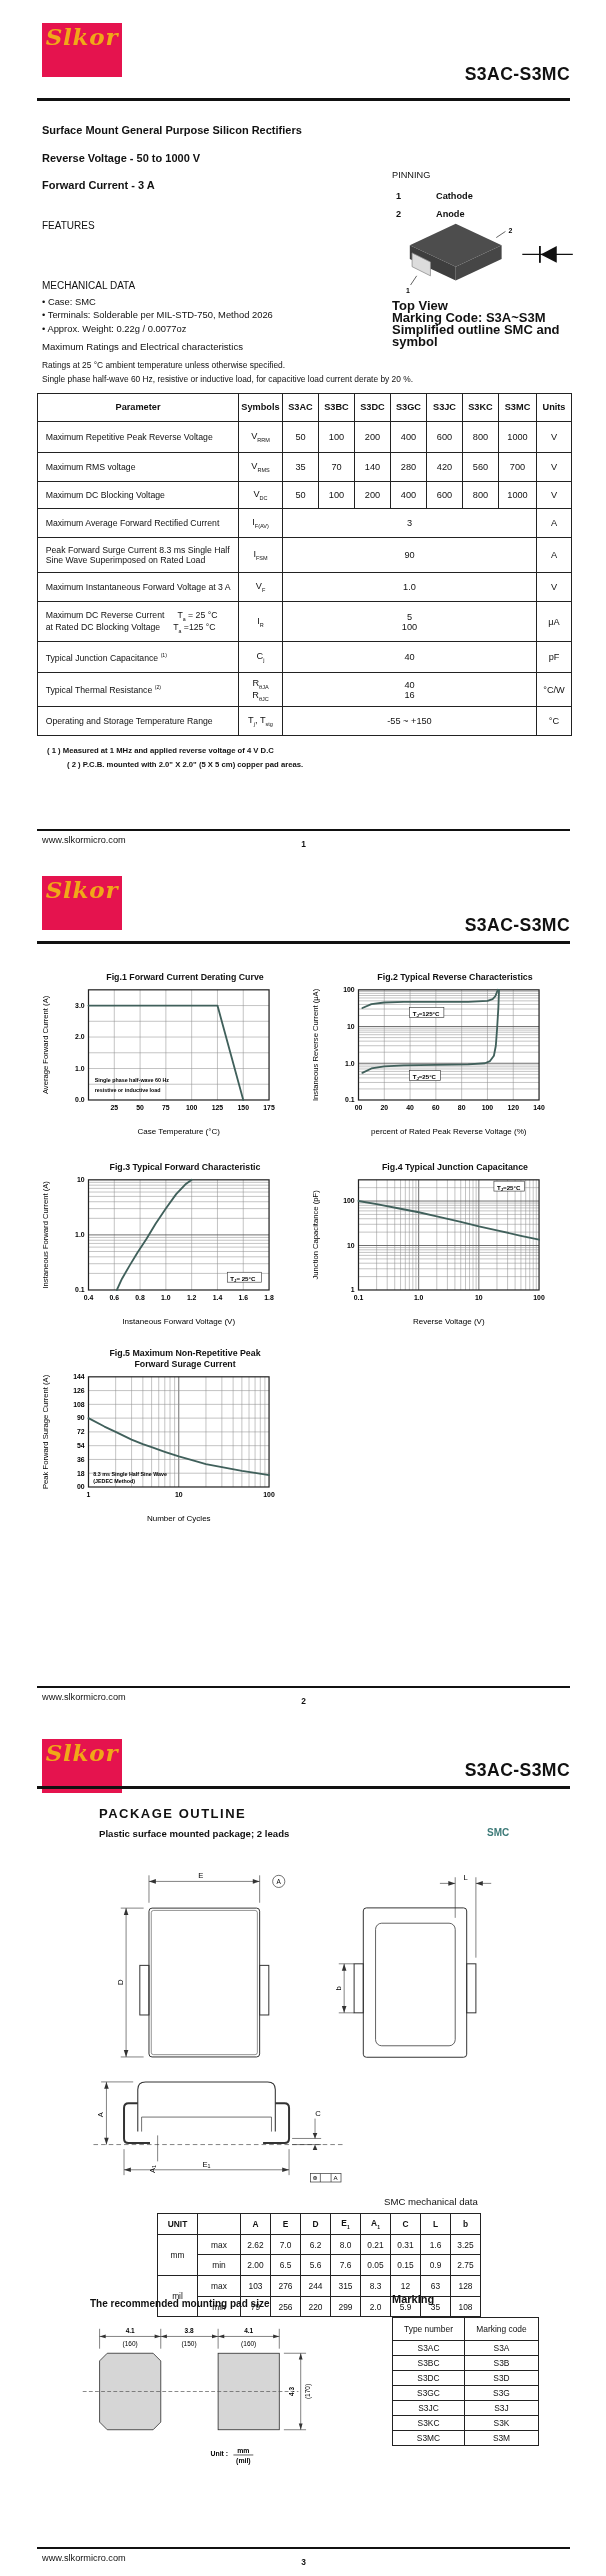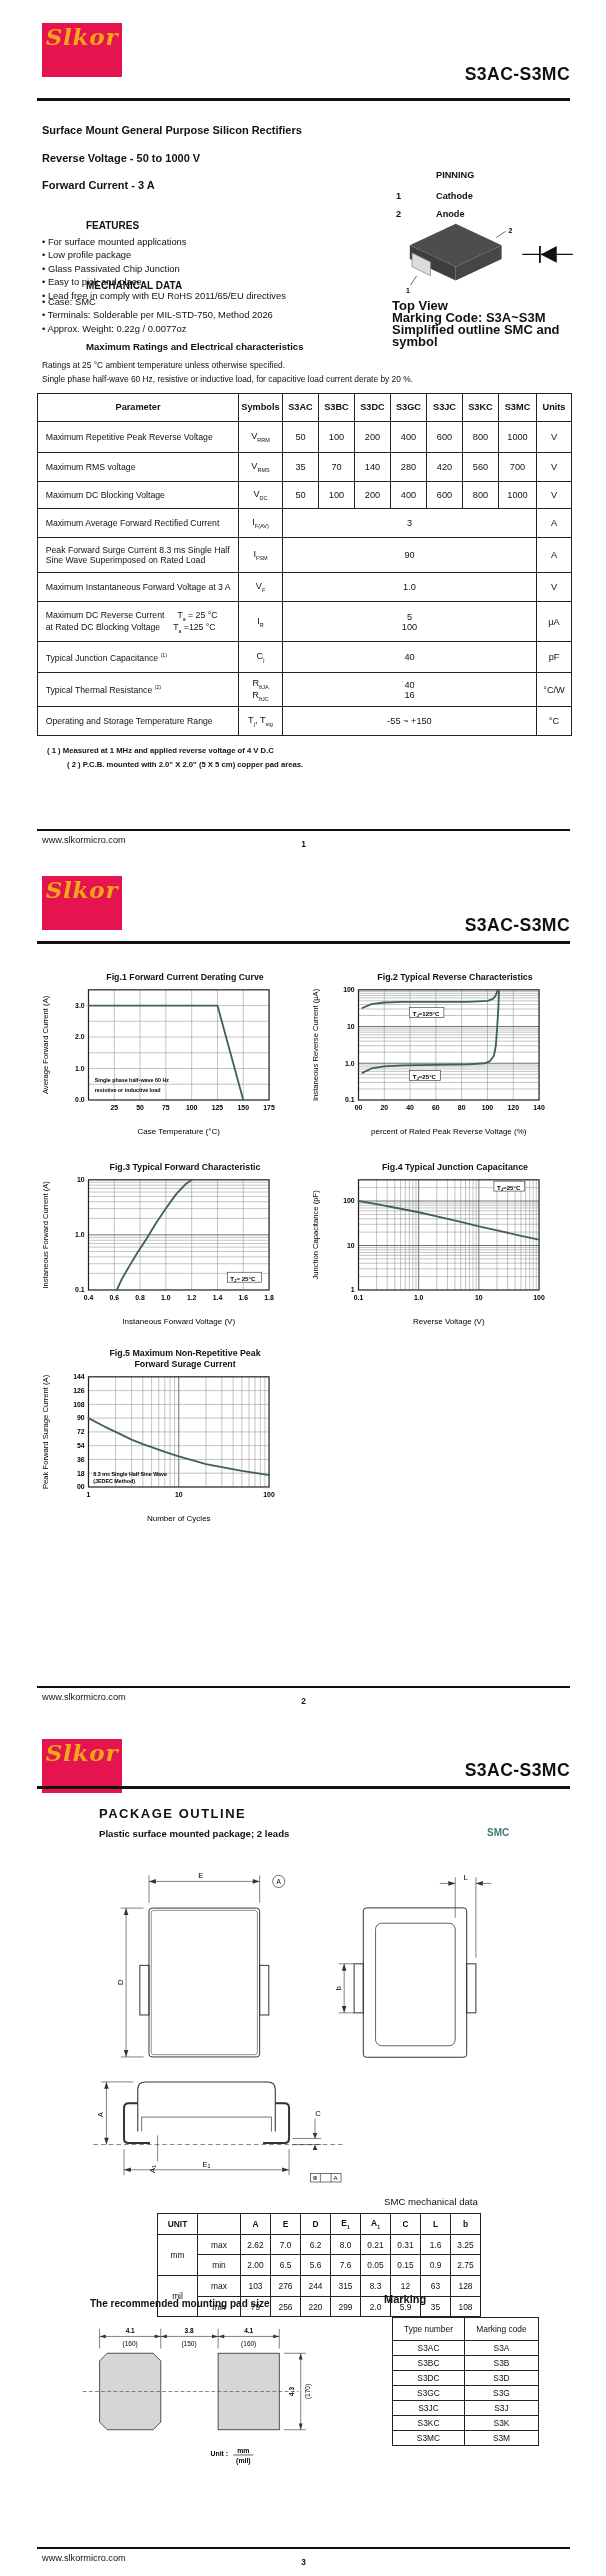--- a/index.html
+++ b/index.html
@@ -5,21 +5,21 @@
   html,body{margin:0;padding:0;background:#fff;}
   body{width:607px;height:2576px;position:relative;font-family:"Liberation Sans",sans-serif;color:#111;}
   .page{position:absolute;left:0;width:607px;}
   .abs{position:absolute;}
   .logo{width:80px;height:54px;display:flex;align-items:flex-start;justify-content:center;}
   .logo-text{font-family:"DejaVu Serif",serif;font-style:italic;font-weight:bold;font-size:23px;letter-spacing:0.8px;}
   .doc-title{width:533px;left:37px;text-align:right;font-size:17.6px;font-weight:bold;letter-spacing:0.4px;}
   .hrule{left:37px;width:533px;height:3.1px;background:#111;}
   .hrule-thin{left:37px;width:533px;height:2.3px;background:#111;}
   .headline{font-size:11px;font-weight:bold;}
-  .sec-title{font-size:10px;font-weight:bold;margin-left:44px;}
+  .sec-title{font-size:10px;font-weight:normal;}
   ul.plain{list-style:none;margin:0;padding:0;font-size:9.4px;line-height:13.4px;}
   ul.plain li::before{content:"• ";}
   .pin-row{display:flex;font-size:9.2px;font-weight:bold;margin-bottom:7.7px;}
   .pin-num{width:40px;}
   .cap{font-size:13px;font-weight:bold;line-height:12px;}
   .small-note{font-size:8.4px;}
   table{border-collapse:collapse;}
   .ratings{width:533px;font-size:9.2px;table-layout:fixed;}
   .ratings th,.ratings td{border:0.8px solid #222;text-align:center;vertical-align:middle;padding:0.8px 1.5px;}
   .ratings{border:1.5px solid #222;}
@@ -73,27 +73,20 @@
         <span class="pin-num">1</span>
         <span>Cathode</span>
       </div>
       <div class="pin-row">
         <span class="pin-num">2</span>
         <span>Anode</span>
       </div>
     </div>
 
   <div class="abs sec-title" style="left:42px;top:220px;">FEATURES</div>
-  <ul class="abs plain" style="left:42px;top:235px;">
-      <li>For surface mounted applications</li>
-      <li>Low profile package</li>
-      <li>Glass Passivated Chip Junction</li>
-      <li>Easy to pick and place</li>
-      <li>Lead free in comply with EU RoHS 2011/65/EU directives</li>
-    </ul>
 
   <div class="abs sec-title" style="left:42px;top:280px;">MECHANICAL DATA</div>
   <ul class="abs plain" style="left:42px;top:295px;">
       <li>Case: SMC</li>
       <li>Terminals: Solderable per MIL-STD-750, Method 2026</li>
       <li>Approx. Weight:  0.22g / 0.0077oz</li>
     </ul>
 
   <svg class="abs" style="left:383px;top:219px;" width="199" height="80" viewBox="0 0 260 104">
     <polygon points="35,34 95,6 155,34 95,62" fill="#4d4d4d"></polygon>
@@ -652,21 +645,21 @@
           <td>299</td>
           <td>2.0</td>
           <td>5.9</td>
           <td>35</td>
           <td>108</td>
         </tr>
       </tbody>
   </table>
 
   <div class="abs pad-title" style="left:90px;top:576px;">The recommended mounting pad size</div>
-  <div class="abs marking-title" style="left:384px;top:571px;">Marking</div>
+  <div class="abs marking-title" style="left:392px;top:571px;">Marking</div>
 
   <svg class="abs" style="left:69px;top:593px;" width="260" height="153" viewBox="0 0 340 200">
     <polygon points="50,50 110,50 120,60 120,140 110,150 50,150 40,140 40,60" fill="#d6d6d6" stroke="#333" stroke-width="1.1"></polygon>
     <rect x="195" y="50" width="80" height="100" fill="#d6d6d6" stroke="#333" stroke-width="1.1"></rect>
     <line x1="18" y1="100" x2="300" y2="100" stroke="#555" stroke-width="0.9" stroke-dasharray="5 3"></line>
     <g stroke="#333" stroke-width="0.8">
       <line x1="40" y1="44" x2="40" y2="18"></line>
         <line x1="120" y1="44" x2="120" y2="18"></line>
       <line x1="195" y1="44" x2="195" y2="18"></line>
         <line x1="275" y1="44" x2="275" y2="18"></line>

